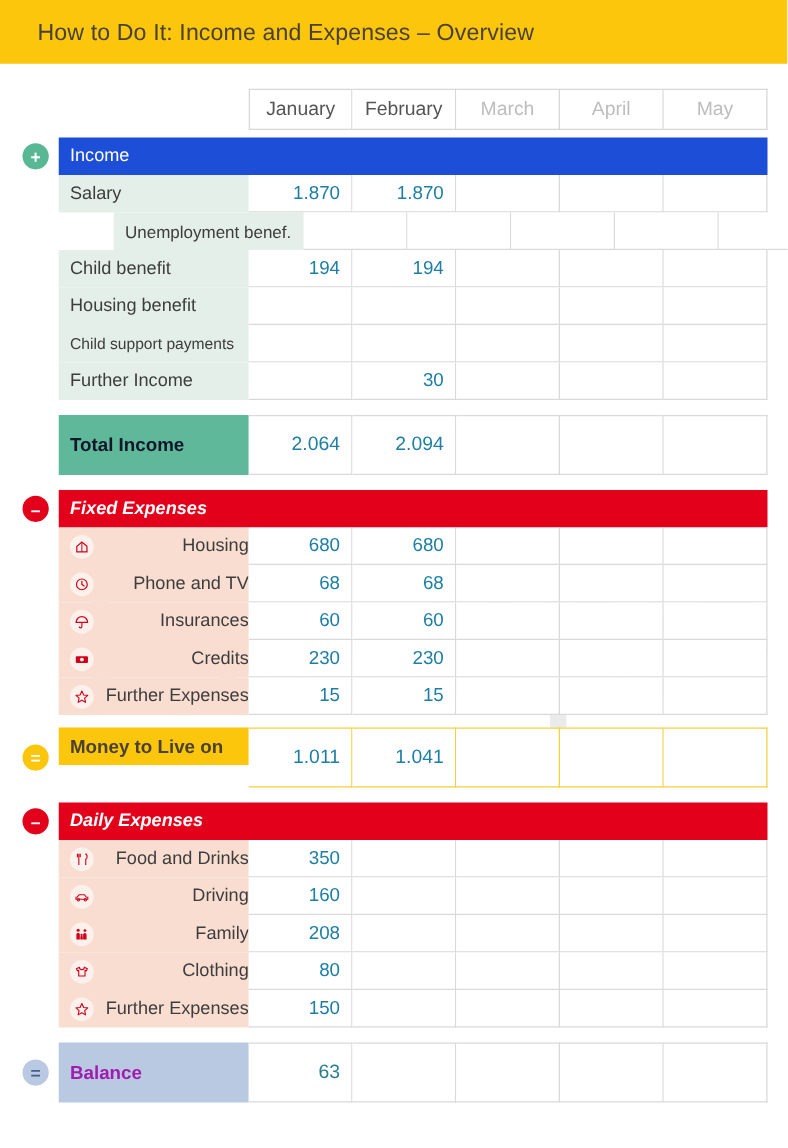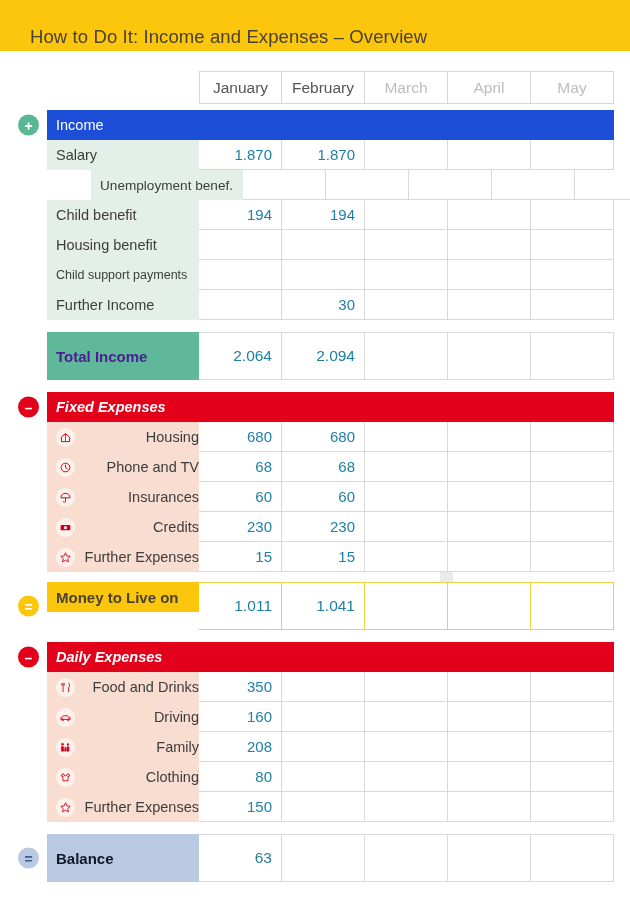--- a/index.html
+++ b/index.html
@@ -10,21 +10,21 @@
     overflow: hidden;
   }
   #root { position: relative; width: 630px; height: 918px; background:#fff; }
 
   
   .titlebar {
     position: absolute; left: 0; top: 0; width: 630px; height: 51px;
     background: #fcc60d;
   }
   .titlebar .title {
-    position: absolute; left: 30px; top: 11px; height: 51px;
+    position: absolute; left: 30px; top: 0; height: 51px;
     display: flex; align-items: center;
     font-size: 18.5px; color: #4a4132; letter-spacing: .1px;
     white-space: nowrap;
   }
 
   
   .watermark {
     position: absolute; left: 60px; top: 440px;
     font-size: 150px; font-weight: 400; color: #000;
     opacity: .075; letter-spacing: -4px;
@@ -94,21 +94,21 @@
   .sect-header.expenses .bar { background: #e2001a; font-style: italic; }
 
   
   .income-row .label { background: #e4efe9; color: #3d3d3d; }
   .income-row .cell  { border-top: none; }
   .income-row:first-of-type .cell { }
 
   
   .total-row { height: 48px; margin-top: 12px; }
   .total-row .label {
-    background: #5fb899; color: #4c1d95; font-size: 15px; font-weight: 700;
+    background: #5fb899; color: #0f172a; font-size: 15px; font-weight: 700;
     height: 48px;
   }
   .total-row .cell {
     height: 48px; border: 1px solid #d9d9d9; border-left: none;
     font-size: 15.5px;
   }
   .total-row .cell:first-of-type { border-left: 1px solid #d9d9d9; }
 
   
   .exp-row .label { background: #f8ddd0; color: #3d3d3d; gap: 6px; justify-content: space-between; }
@@ -122,21 +122,21 @@
   }
   .money-row .cell {
     height: 48px; border: 1px solid #f4cf3f; border-left: none;
     font-size: 15.5px;
   }
   .money-row .cell:first-of-type { border-left: 1px solid #f4cf3f; }
 
   
   .balance-row { height: 48px; margin-top: 12px; }
   .balance-row .label {
-    background: #b9c9e2; color: #0f172a; font-size: 15px; font-weight: 700;
+    background: #b9c9e2; color: #a21caf; font-size: 15px; font-weight: 700;
     height: 48px;
   }
   .balance-row .cell {
     height: 48px; border: 1px solid #d9d9d9; border-left: none;
     font-size: 15.5px; color: #2a7f8f;
   }
   .balance-row .cell:first-of-type { border-left: 1px solid #d9d9d9; }
 
   .spacer-sm { height: 12px; }
 

